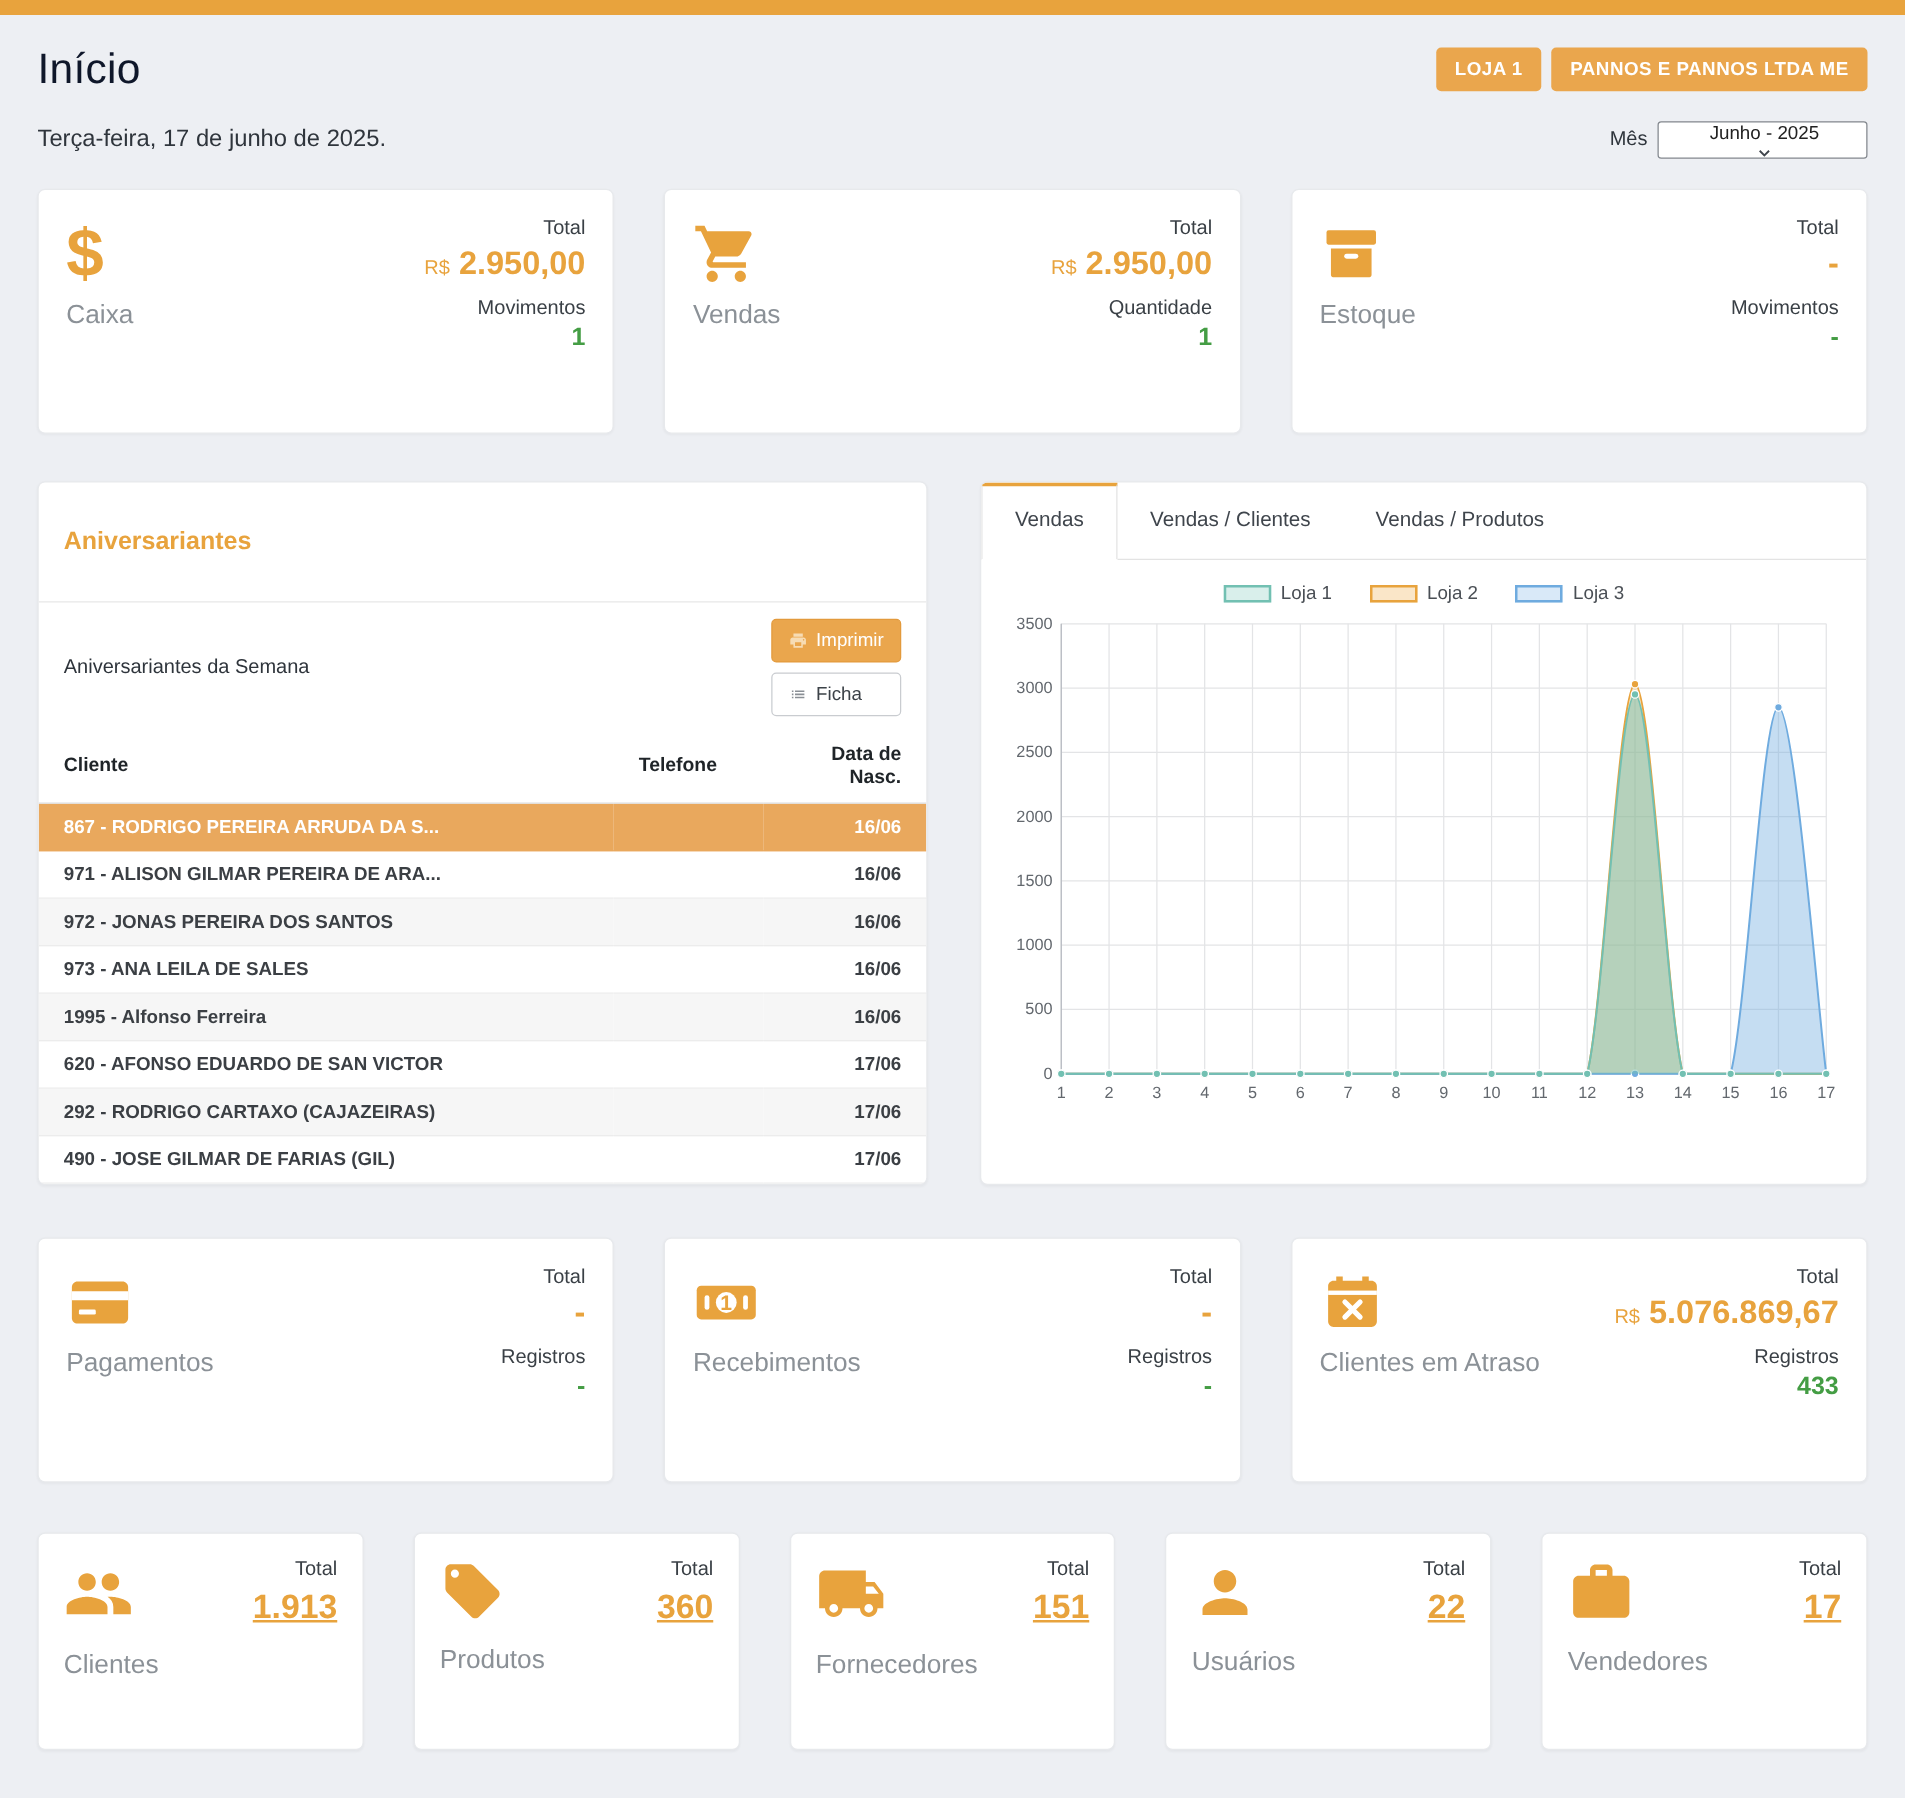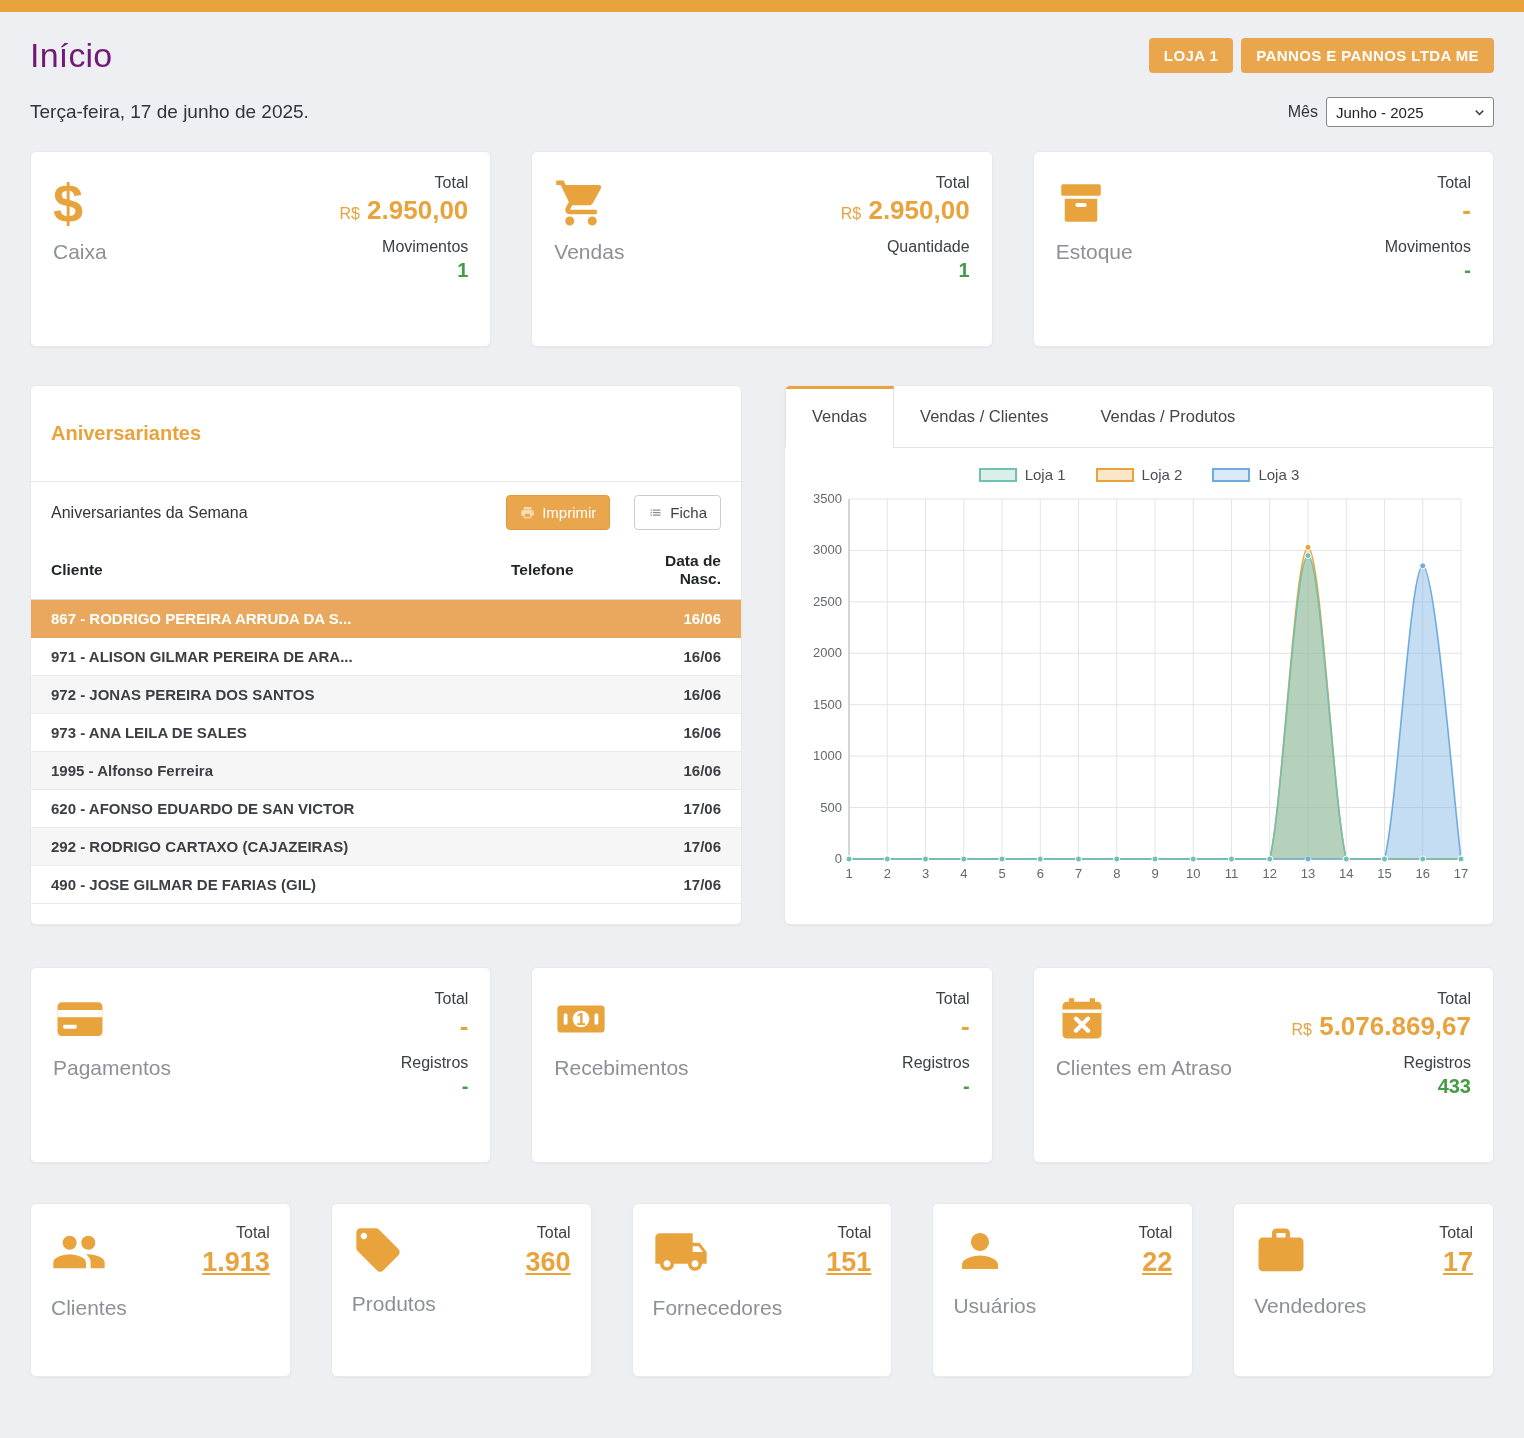--- a/index.html
+++ b/index.html
@@ -9,35 +9,35 @@
     font-family:"Liberation Sans", sans-serif;
     color:#333;
     width:1524px;
     min-height:1438px;
   }
   .topbar { height:12px; background:#e8a33d; width:100%; }
   .page { padding:0 30px 40px; }
 
   
   .header-row { display:flex; justify-content:space-between; align-items:center; margin-top:24px; }
-  h1.title { font-size:34px; font-weight:400; color:#701a75; margin:0; letter-spacing:.2px; }
+  h1.title { font-size:34px; font-weight:400; color:#0f172a; margin:0; letter-spacing:.2px; }
   .badges { display:flex; gap:8px; }
   .badge {
     background:#eaa64d; color:#fff; font-weight:700; font-size:15px;
     padding:9px 15px; border-radius:4px; letter-spacing:.4px; border:none; cursor:pointer;
     font-family:inherit;
   }
   .subheader-row { display:flex; justify-content:space-between; align-items:center; margin-top:22px; }
   .date-text { font-size:19px; color:#2f353c; }
   .month-picker { display:flex; align-items:center; gap:8px; }
   .month-label { font-size:16px; color:#2f353c; }
   .select {
     width:168px; height:30px; background:#fff; border:1px solid #82878d; border-radius:3px;
     display:flex; align-items:center; justify-content:space-between; padding:0 6px 0 9px;
-    font-size:15px; color:#222; cursor:pointer;
+    font-size:15px; color:#222; cursor:pointer;flex-direction:column;
   }
 
   
   .cards3 { display:grid; grid-template-columns:repeat(3,1fr); gap:40px; margin-top:24px; }
   .cards5 { display:grid; grid-template-columns:repeat(5,1fr); gap:40px; margin-top:40px; }
   .card {
     background:#fff; border:1px solid #e7e9ec; border-radius:6px;
     box-shadow:0 1px 2px rgba(0,0,0,.04);
   }
   .card.stat { height:196px; padding:22px; display:flex; justify-content:space-between; }
@@ -56,21 +56,21 @@
   .small .right { text-align:right; }
   .sm-value { font-size:27px; font-weight:700; color:#e8a33d; margin-top:5px;text-decoration:underline; }
   .small .card-label { margin-top:12px; }
 
   
   .mid-grid { display:grid; grid-template-columns:712px 1fr; gap:42px; margin-top:38px; align-items:stretch; }
   .panel { background:#fff; border:1px solid #e7e9ec; border-radius:6px; box-shadow:0 1px 2px rgba(0,0,0,.04); min-height:540px; overflow:hidden; }
   .panel-title { font-size:20px; font-weight:700; color:#e8a33d; padding:36px 20px; border-bottom:1px solid #e7e7e7; }
   .panel-sub { display:flex; justify-content:space-between; align-items:center; padding:13px 20px; }
   .panel-sub .sub-label { font-size:16px; color:#2f353c; }
-  .btns { display:flex; gap:24px; }
+  .btns { display:flex; gap:8px;flex-direction:column; }
   .btn { display:flex; align-items:center; gap:7px; font-size:15px; border-radius:4px; padding:8px 13px; cursor:pointer; font-family:inherit; }
   .btn-orange { background:#eaa64d; color:#fff; border:1px solid #e39a3c; }
   .btn-light { background:#fff; color:#3c4248; border:1px solid #c9ccd0; }
 
   table.bd-table { width:100%; border-collapse:collapse; }
   .bd-table th {
     text-align:left; font-size:15.5px; color:#1f2428; padding:9px 20px 11px; border-bottom:1px solid #dcdcdc;
   }
   .bd-table th.ph { width:120px; }
   .bd-table th.dt, .bd-table td.dt { text-align:right; width:130px; }

